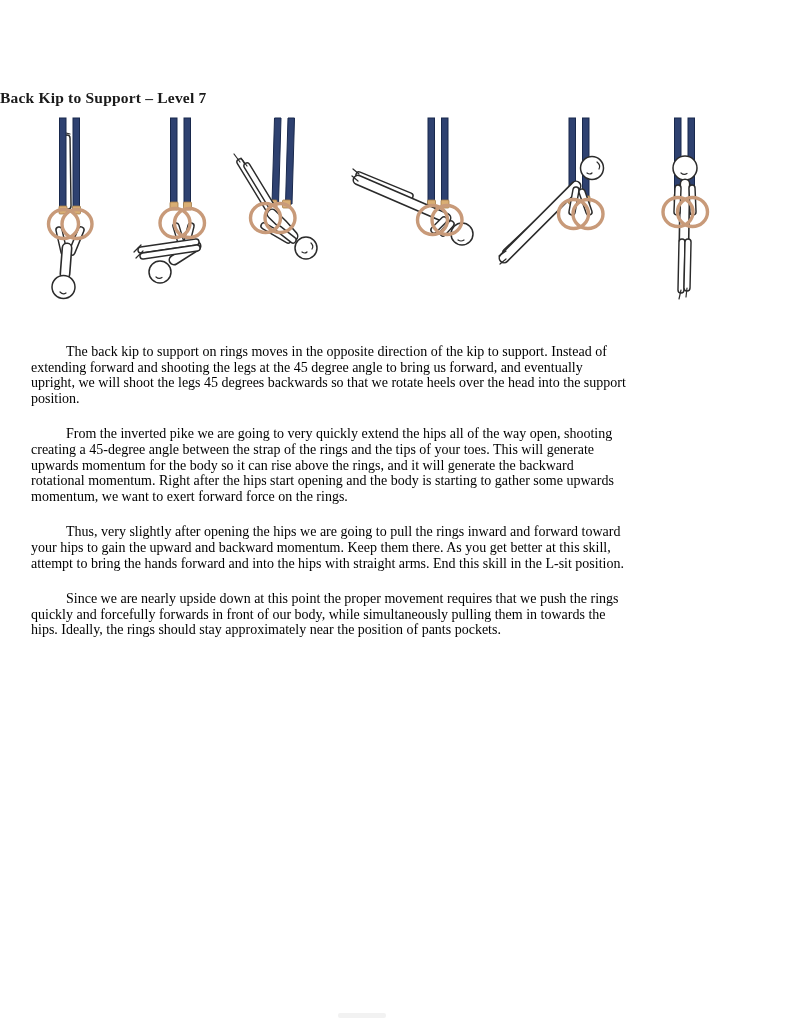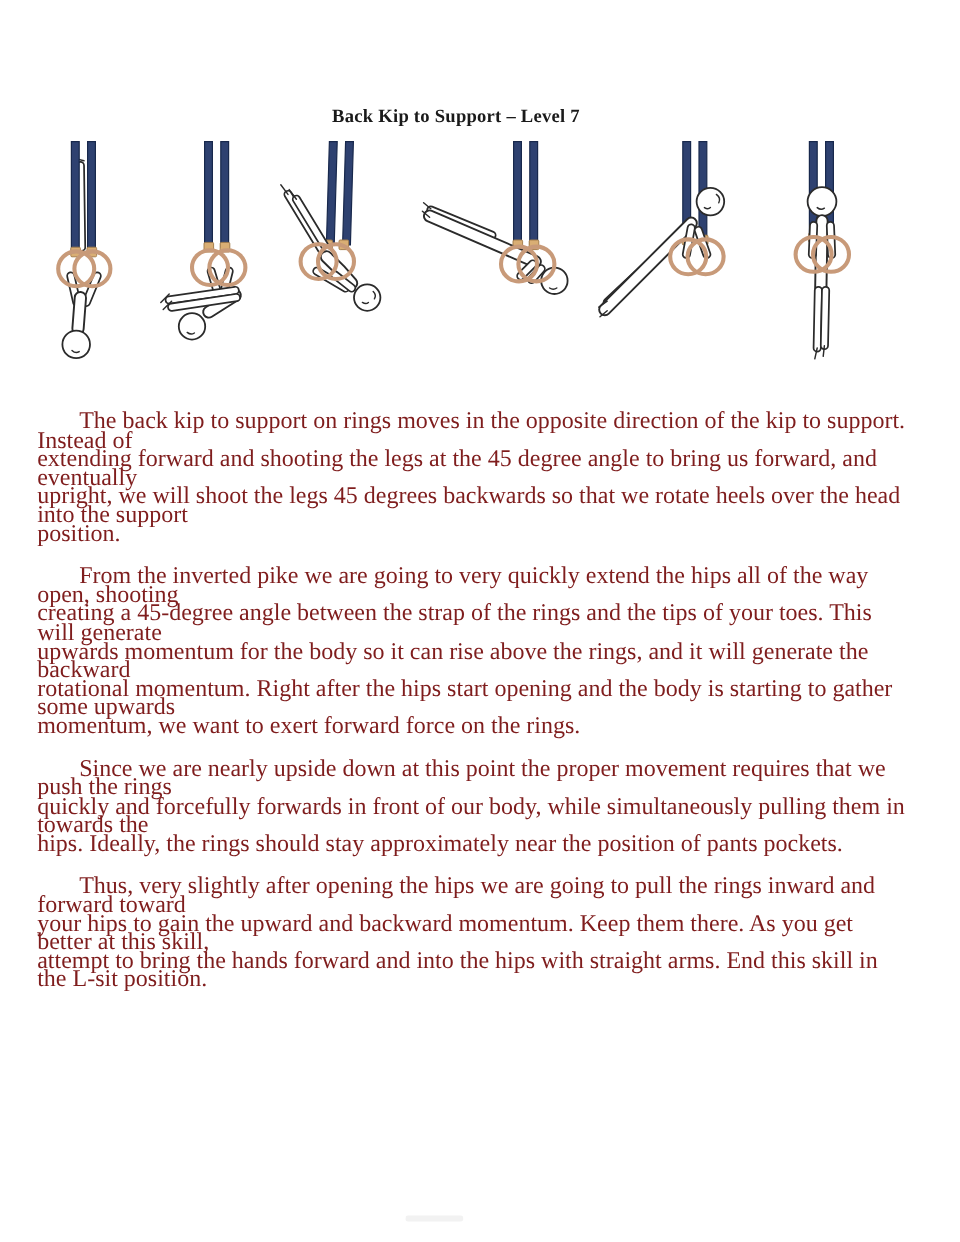--- a/index.html
+++ b/index.html
@@ -9,21 +9,21 @@
     height: 1035px;
     background: #ffffff;
     font-family: "Liberation Serif", serif;
     color: #222222;
     overflow: hidden;
   }
   .doc-title {
     position: absolute;
     left: 0; top: 89px;
     width: 760px;
-    text-align: center;
+    text-align: left;
     font-size: 15.5px;
     font-weight: bold;
     color: #1a1a1a;
     letter-spacing: 0.2px;
   }
   .figures {
     position: absolute;
     left: 0; top: 0;
     width: 800px; height: 330px;
   }
@@ -35,23 +35,23 @@
   .lo { fill:none; stroke:#2b2b2b; stroke-width:7.5; stroke-linecap:round; stroke-linejoin:round; }
   .li { fill:none; stroke:#ffffff; stroke-width:4.6; stroke-linecap:round; stroke-linejoin:round; }
   .to { fill:none; stroke:#2b2b2b; stroke-width:11;  stroke-linecap:round; stroke-linejoin:round; }
   .ti { fill:none; stroke:#ffffff; stroke-width:7.8; stroke-linecap:round; stroke-linejoin:round; }
   .head { fill:#ffffff; stroke:#2b2b2b; stroke-width:1.5; }
   .face { fill:none; stroke:#2b2b2b; stroke-width:1.2; stroke-linecap:round; }
   .body-text {
     position: absolute;
     left: 31px; top: 344px;
     width: 724px;
-    font-size: 20px;
+    font-size: 14px;
     line-height: 15.6px;
-    color: #7f1d1d;
+    color: #000000;
   }
   .body-text p {
     margin: 0 0 20px 0;
     white-space: pre-line;
     text-indent: 35px;
   }
   .footer-smudge {
     position: absolute;
     left: 338px; top: 1013px;
     width: 48px; height: 5px;
@@ -206,23 +206,23 @@
   <div class="body-text">
     <p>The back kip to support on rings moves in the opposite direction of the kip to support. Instead of
 extending forward and shooting the legs at the 45 degree angle to bring us forward, and eventually
 upright, we will shoot the legs 45 degrees backwards so that we rotate heels over the head into the support
 position.</p>
     <p>From the inverted pike we are going to very quickly extend the hips all of the way open, shooting
 creating a 45-degree angle between the strap of the rings and the tips of your toes. This will generate
 upwards momentum for the body so it can rise above the rings, and it will generate the backward
 rotational momentum. Right after the hips start opening and the body is starting to gather some upwards
 momentum, we want to exert forward force on the rings.</p>
+    <p>Thus, very slightly after opening the hips we are going to pull the rings inward and forward toward
+your hips to gain the upward and backward momentum. Keep them there. As you get better at this skill,
+attempt to bring the hands forward and into the hips with straight arms. End this skill in the L-sit position.</p>
     <p>Since we are nearly upside down at this point the proper movement requires that we push the rings
 quickly and forcefully forwards in front of our body, while simultaneously pulling them in towards the
 hips. Ideally, the rings should stay approximately near the position of pants pockets.</p>
-    <p>Thus, very slightly after opening the hips we are going to pull the rings inward and forward toward
-your hips to gain the upward and backward momentum. Keep them there. As you get better at this skill,
-attempt to bring the hands forward and into the hips with straight arms. End this skill in the L-sit position.</p>
   </div>
 
   <div class="footer-smudge"></div>
 
 </div>
 
 </body></html>

